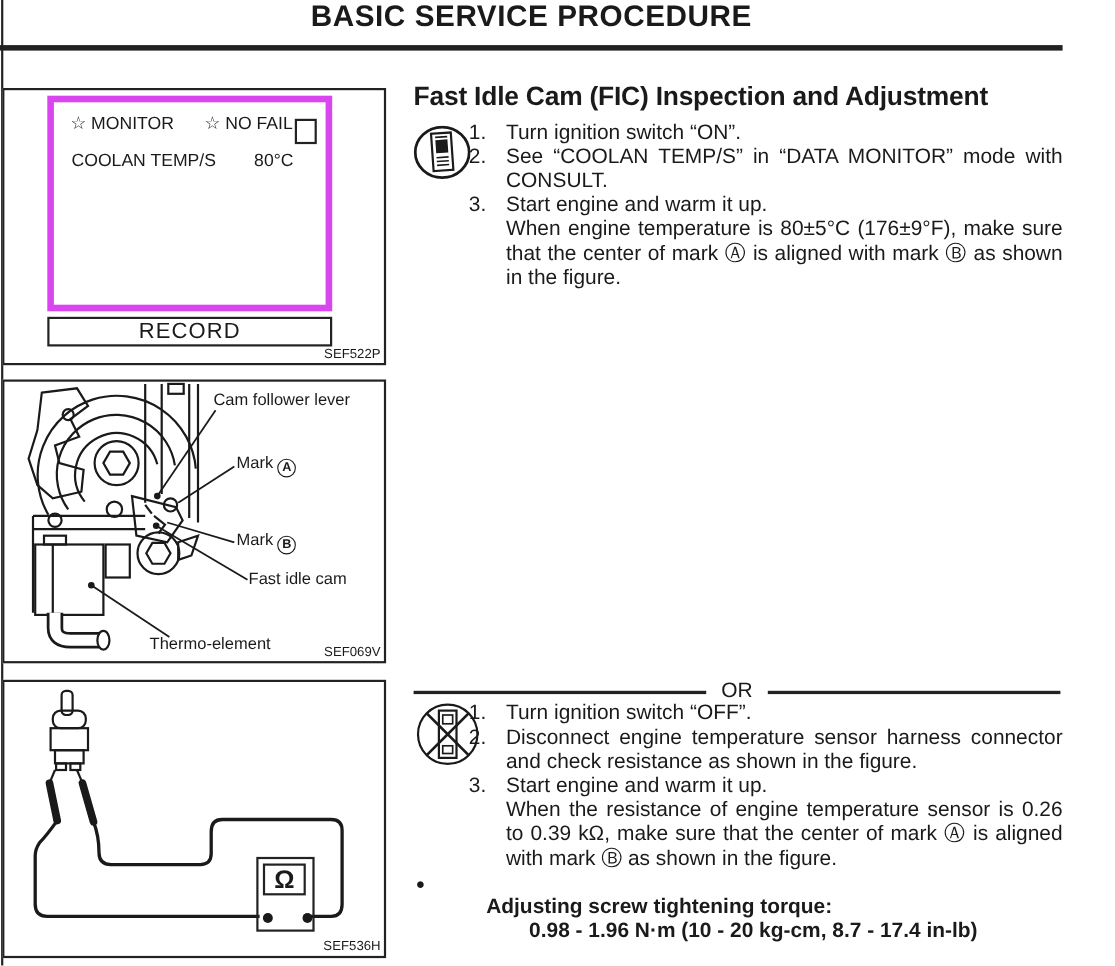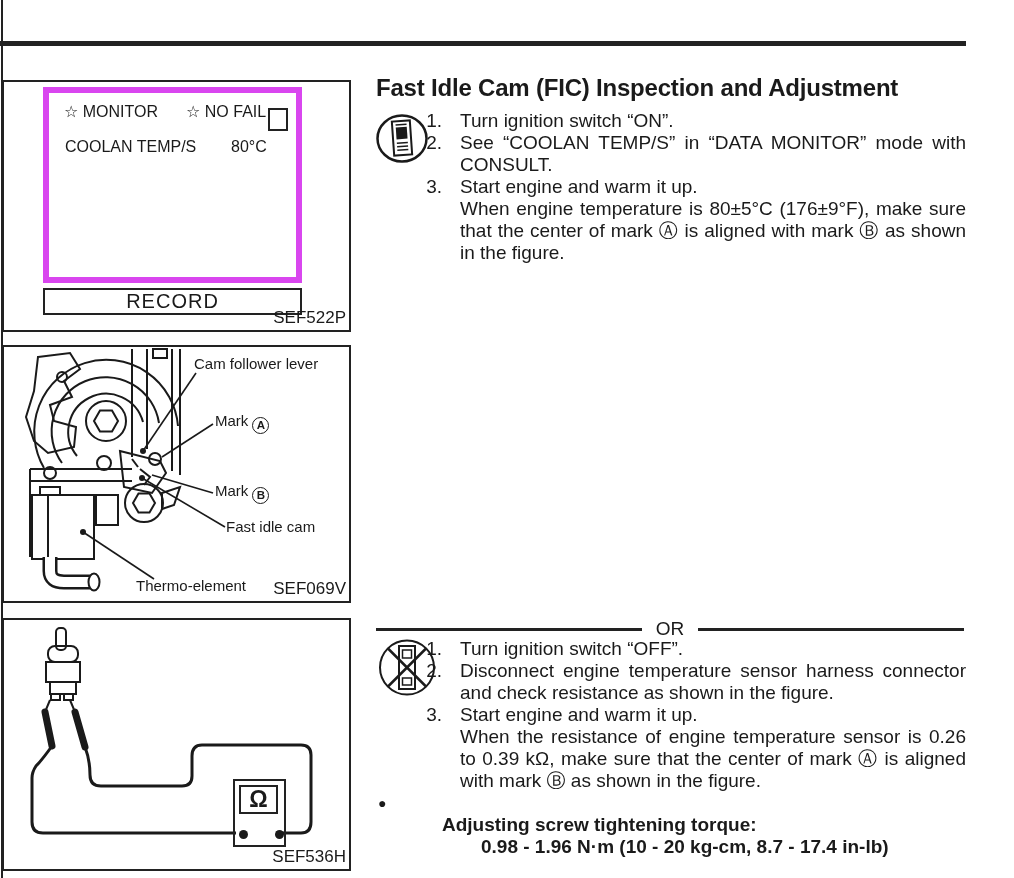--- a/index.html
+++ b/index.html
@@ -16,21 +16,21 @@
     font-size:27px; font-weight:bold; letter-spacing:.5px;
   }
   .hdr-rule{ position:absolute; left:0; top:41px; width:966px; height:5px; }
   .page-left-rule{ position:absolute; left:1px; top:0; width:2px; height:878px; }
 
   
   .fig{ position:absolute; left:2px; width:349px; border:2px solid #222; background:#fff; box-sizing:border-box; }
   #fig1{ top:80px;  height:252px; }
   #fig2{ top:345px; height:258px; }
   #fig3{ top:618px; height:253px; }
-  .fig-ref{ position:absolute; right:3px; bottom:2px; font-size:17px; }
+  .fig-ref{ position:absolute; right:3px; bottom:2px; font-size:12px; }
 
   
   .screen{ position:absolute; left:39px; top:5px; width:259px; height:196px; border:6px solid #d946ef; box-sizing:border-box; }
   .scr-row1{ position:absolute; left:0; top:9px; width:100%; font-size:16px; }
   .scr-monitor{ position:absolute; left:15px; }
   .scr-nofail{ position:absolute; left:137px; }
   .scr-checkbox{ position:absolute; right:8px; top:6px; width:16px; height:19px; border:2px solid #222; }
   .scr-row2{ position:absolute; left:0; top:45px; width:100%; font-size:16px; }
   .scr-param{ position:absolute; left:16px; }
   .scr-value{ position:absolute; left:182px; }
@@ -70,20 +70,21 @@
   .ng-row{ display:flex; }
   .ng-row .marker{ flex:none; width:37px; padding-left:2px; font-size:14px; line-height:22px; }
   .torque-label{ margin-left:66px; font-weight:bold; }
   .torque-value{ margin-left:105px; font-weight:bold; }
 </style>
 </head>
 <body>
 
 <div class="page">
 
+  <div class="hdr-title">BASIC SERVICE PROCEDURE</div>
   <div class="hdr-rule ink"></div>
   <div class="page-left-rule ink"></div>
 
   <div class="fig" id="fig1">
     <div class="screen">
       <div class="scr-row1">
         <span class="scr-monitor">☆ MONITOR</span>
         <span class="scr-nofail">☆ NO  FAIL</span>
         <span class="scr-checkbox"></span>
       </div>

